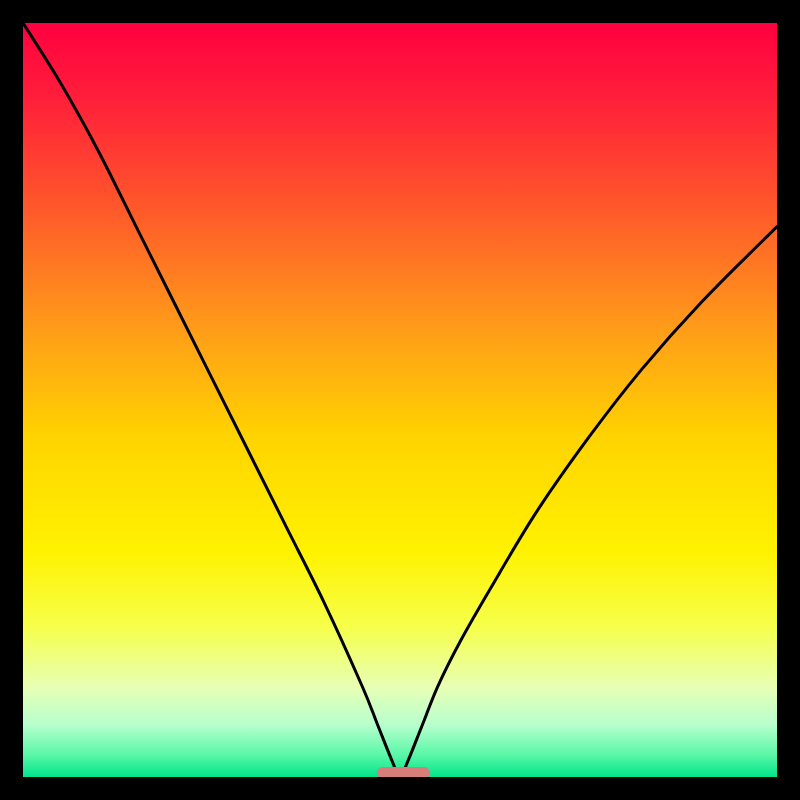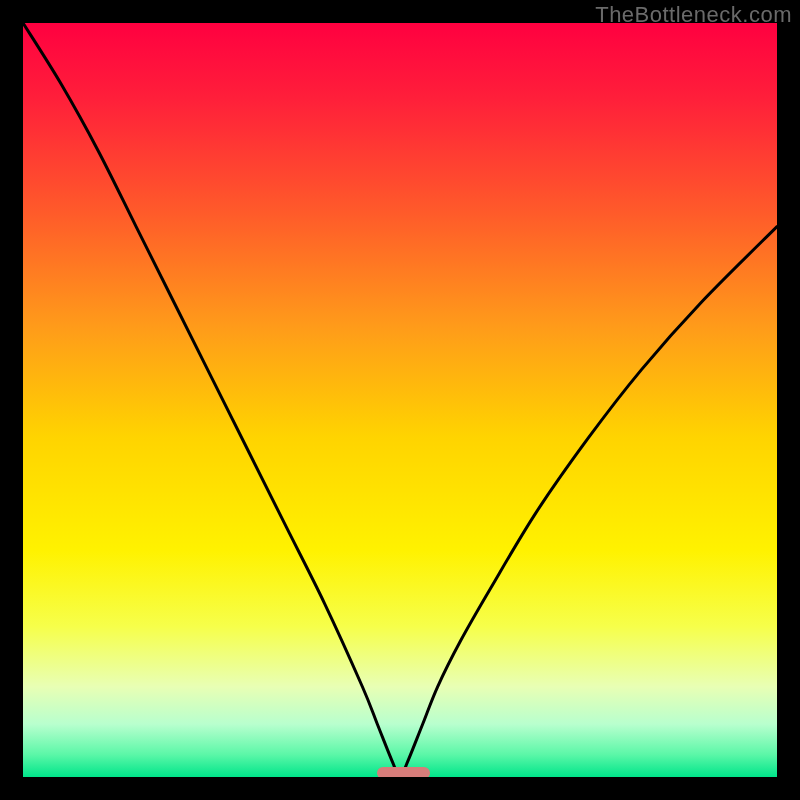--- a/index.html
+++ b/index.html
@@ -55,21 +55,20 @@
     height: 12px;
     border-radius: 6px;
     z-index: 6;
   }
 </style>
 </head>
 <body>
 
 <div class="frame">
 
-  <div class="watermark">TheBottleneck.com</div>
 
   <div class="plot-area">
 
     <svg class="gradient-bg" viewBox="0 0 754 754" preserveAspectRatio="none">
       <defs>
         <linearGradient id="bg-grad" x1="0" y1="0" x2="0" y2="1">
             <stop offset="0%" stop-color="#ff0040"></stop>
             <stop offset="10%" stop-color="#ff1f3a"></stop>
             <stop offset="25%" stop-color="#ff5a2a"></stop>
             <stop offset="40%" stop-color="#ff9a1a"></stop>

